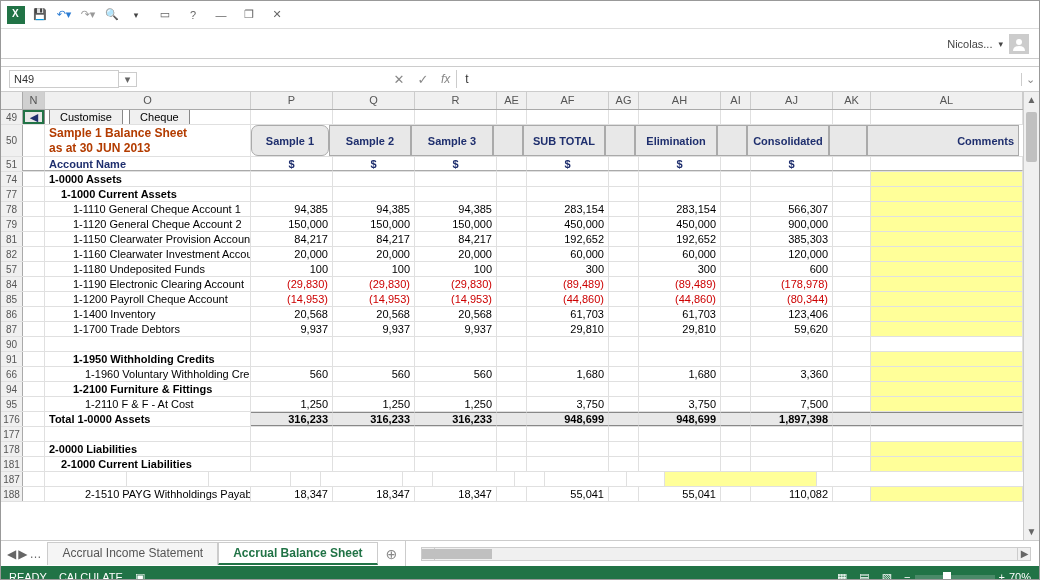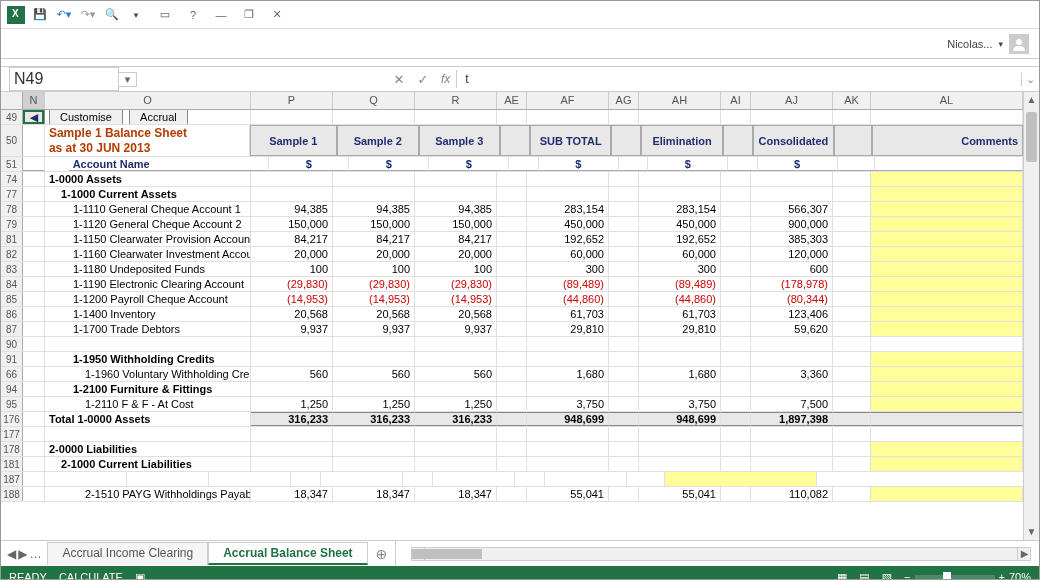--- a/index.html
+++ b/index.html
@@ -10,21 +10,21 @@
 .titlebar .title{flex:1;text-align:center;color:#555;font-size:12px;overflow:hidden;white-space:nowrap;text-overflow:ellipsis}
 .titlebar .win-controls{display:flex;align-items:center;gap:0}
 .win-btn{width:28px;height:22px;display:flex;align-items:center;justify-content:center;color:#666}
 .ribbon{height:30px;background:#fff;display:flex;align-items:center;border-bottom:1px solid #ccc}
 .tab-btn{padding:6px 14px;font-size:12px;color:#444;letter-spacing:0.5px;cursor:pointer}
 .tab-btn.file{background:#217346;color:#fff;font-weight:normal}
 .ribbon .user{margin-left:auto;display:flex;align-items:center;gap:6px;padding-right:10px;color:#444}
 .avatar{width:20px;height:20px;background:#ccc;display:flex;align-items:center;justify-content:center}
 .ribbon-spacer{height:8px;background:#fff;border-bottom:1px solid #ccc}
 .formula-bar{height:25px;display:flex;align-items:center;border-bottom:1px solid #ccc;background:#fff}
-.name-box{width:110px;border:1px solid #ccc;padding:2px 4px;margin:0 0 0 8px;background:#fff;color:#333;font-size:16px}
+.name-box{width:110px;border:1px solid #ccc;padding:2px 4px;margin:0 0 0 8px;background:#fff;color:#333;font-size:11px}
 .name-box-arrow{width:18px;text-align:center;color:#666;border:1px solid #ccc;border-left:none;margin-right:250px}
 .fb-btn{width:24px;text-align:center;color:#888;font-size:13px}
 .fx-label{color:#888;font-style:italic;font-size:12px;padding:0 6px}
 .formula-input{flex:1;border-left:1px solid #ccc;padding:2px 8px;color:#333;font-size:12px}
 .formula-expand{width:18px;text-align:center;color:#888;border-left:1px solid #ccc}
 .grid-area{display:flex;height:448px;position:relative}
 .main-grid{flex:1;overflow:hidden;position:relative}
 .col-headers{display:flex;height:18px;background:#f0f0f0;border-bottom:1px solid #aaa}
 .col-h{border-right:1px solid #ccc;text-align:center;color:#555;font-size:11px;line-height:17px}
 .col-h.active{background:#d0d0d0}
@@ -129,55 +129,55 @@
         <div class="col-h" style="width:30px">AI</div>
         <div class="col-h" style="width:82px">AJ</div>
         <div class="col-h" style="width:38px">AK</div>
         <div class="col-h" style="width:152px">AL</div>
       </div>
       <div class="row">
         <div class="row-h">49</div>
         <div class="cell " style="width:22px;background:#e8e8e8;border:1px solid #888;justify-content:center">
           <span style="color:#1f2f6e">◀</span>
         </div>
-        <div class="cell " style="width:206px;"><button class="btn">Customise</button>&nbsp;&nbsp;<button class="btn">Accrual</button></div>
+        <div class="cell " style="width:206px;"><button class="btn">Customise</button>&nbsp;&nbsp;<button class="btn">Cheque</button></div>
         <div class="cell " style="width:82px;"></div>
         <div class="cell " style="width:82px;"></div>
         <div class="cell " style="width:82px;"></div>
         <div class="cell " style="width:30px;"></div>
         <div class="cell " style="width:82px;"></div>
         <div class="cell " style="width:30px;"></div>
         <div class="cell " style="width:82px;"></div>
         <div class="cell " style="width:30px;"></div>
         <div class="cell " style="width:82px;"></div>
         <div class="cell " style="width:38px;"></div>
         <div class="cell " style="width:152px;"></div>
       </div>
       <div class="row tall">
         <div class="row-h">50</div>
         <div class="cell " style="width:22px;"></div>
         <div class="cell " style="width:206px;align-items:center">
           <div class="report-title">Sample 1 Balance Sheet<br>as at 30 JUN 2013</div>
         </div>
-        <div class="cell header-cell" style="width:88px;">Sample 1</div>
+        <div class="cell header-cell" style="width:78px;border-radius:7px;">Sample 1</div>
         <div class="cell header-cell" style="width:82px;">Sample 2</div>
         <div class="cell header-cell" style="width:82px;">Sample 3</div>
         <div class="cell header-cell" style="width:30px;"></div>
         <div class="cell header-cell" style="width:82px;">SUB TOTAL</div>
         <div class="cell header-cell" style="width:30px;"></div>
         <div class="cell header-cell" style="width:82px;">Elimination</div>
         <div class="cell header-cell" style="width:30px;"></div>
         <div class="cell header-cell" style="width:82px;">Consolidated</div>
         <div class="cell header-cell" style="width:38px;"></div>
         <div class="cell header-cell" style="width:152px;justify-content:flex-end">Comments</div>
       </div>
       <div class="row">
         <div class="row-h">51</div>
         <div class="cell blue-header" style="width:22px;"></div>
-        <div class="cell blue-header" style="width:206px;margin-left:24px;">Account Name</div>
+        <div class="cell blue-header" style="width:206px;">Account Name</div>
         <div class="cell blue-header" style="width:82px;justify-content:center">
           <span class="dollar">$</span>
         </div>
         <div class="cell blue-header" style="width:82px;justify-content:center">
           <span class="dollar">$</span>
         </div>
         <div class="cell blue-header" style="width:82px;justify-content:center">
           <span class="dollar">$</span>
         </div>
         <div class="cell blue-header" style="width:30px;"></div>
@@ -285,21 +285,21 @@
         <div class="cell " style="width:30px;"></div>
         <div class="cell num" style="width:82px;">60,000</div>
         <div class="cell " style="width:30px;"></div>
         <div class="cell num" style="width:82px;">60,000</div>
         <div class="cell " style="width:30px;"></div>
         <div class="cell num" style="width:82px;">120,000</div>
         <div class="cell " style="width:38px;"></div>
         <div class="cell yellow" style="width:152px;"></div>
       </div>
       <div class="row">
-        <div class="row-h">83</div>
+        <div class="row-h">57</div>
         <div class="cell " style="width:22px;"></div>
         <div class="cell " style="width:206px;padding-left:28px">1-1180 Undeposited Funds</div>
         <div class="cell num" style="width:82px;">100</div>
         <div class="cell num" style="width:82px;">100</div>
         <div class="cell num" style="width:82px;">100</div>
         <div class="cell " style="width:30px;"></div>
         <div class="cell num" style="width:82px;">300</div>
         <div class="cell " style="width:30px;"></div>
         <div class="cell num" style="width:82px;">300</div>
         <div class="cell " style="width:30px;"></div>
@@ -555,21 +555,21 @@
   </div>
 </div>
 
 <div class="sheet-tabs">
   <div class="sheet-nav">
     <span>◀</span>
     <span>▶</span>
     <span>…</span>
   </div>
   <div id="sheet-tab-list" style="display:flex">
-      <div class="tab">Accrual Income Clearing</div>
+      <div class="tab">Accrual Income Statement</div>
       <div class="tab active">Accrual Balance Sheet</div>
     </div>
   <div class="tab-add">⊕</div>
   <div style="width:8px;border-left:1px solid #ccc;height:100%"></div>
   <div class="hscroll">
     <div class="arr l">◀</div>
     <div class="thumb"></div>
     <div class="arr r">▶</div>
   </div>
 </div>

